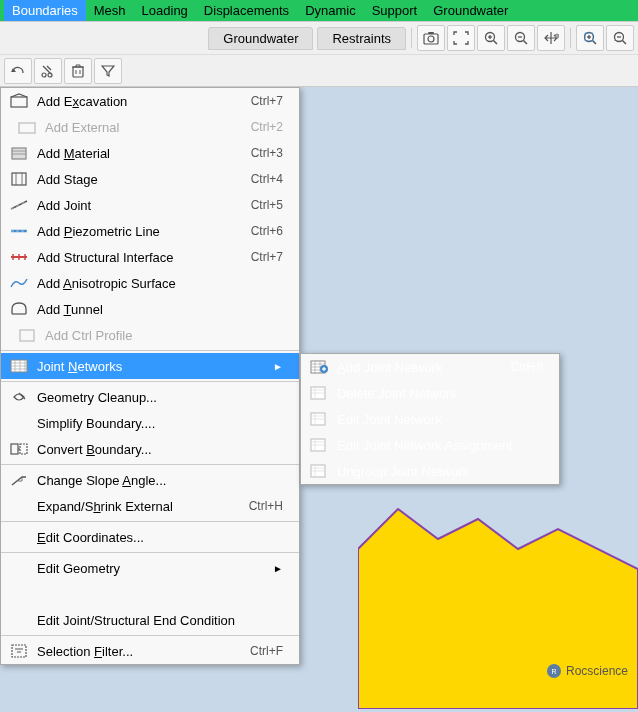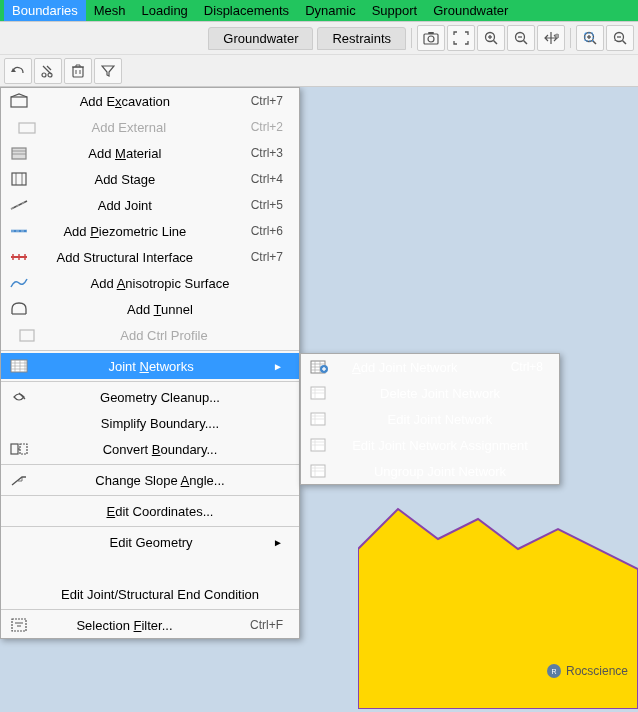--- a/index.html
+++ b/index.html
@@ -297,21 +297,21 @@
   </svg>
 
   <div class="roc-logo">
     <svg width="16" height="16" viewBox="0 0 16 16">
         <circle cx="8" cy="8" r="7" fill="#3366cc" opacity="0.8"></circle>
         <text x="8" y="11" text-anchor="middle" font-size="7" fill="white">R</text>
       </svg>
     <span>Rocscience</span>
   </div>
 
-  <div class="dropdown-menu" style="top:0; left:0; width:300px;text-align:center;">
+  <div class="dropdown-menu" style="top:0; left:0; width:300px;">
 
     <div class="menu-item">
       <div class="menu-item-icon">
         <svg width="18" height="16" viewBox="0 0 18 16">
             <rect x="1" y="4" width="16" height="10" fill="none" stroke="#555" stroke-width="1.2"></rect>
             <path d="M1 4 L9 1 L17 4" fill="none" stroke="#555" stroke-width="1.2"></path>
           </svg>
       </div>
       <span class="label">Add E<u>x</u>cavation</span>
       <span class="shortcut">Ctrl+7</span>
@@ -535,20 +535,25 @@
     <div class="menu-item">
       <div class="menu-item-icon">
         <svg width="18" height="16" viewBox="0 0 18 16">
             <path d="M2 13 L12 5 L16 5" stroke="#555" stroke-width="1.3" fill="none"></path>
             <path d="M12 5 L12 9 Q12 9 8 9" stroke="#555" stroke-width="0.8" fill="none"></path>
           </svg>
       </div>
       <span class="label">Change Slope <u>A</u>ngle...</span>
     </div>
 
+    <div class="menu-item">
+      <div class="menu-item-icon"></div>
+      <span class="label">Expand/S<u>h</u>rink External</span>
+      <span class="shortcut">Ctrl+H</span>
+    </div>
 
     <div class="menu-separator"></div>
 
     <div class="menu-item">
       <div class="menu-item-icon"></div>
       <span class="label"><u>E</u>dit Coordinates...</span>
     </div>
 
     <div class="menu-separator"></div>
 

